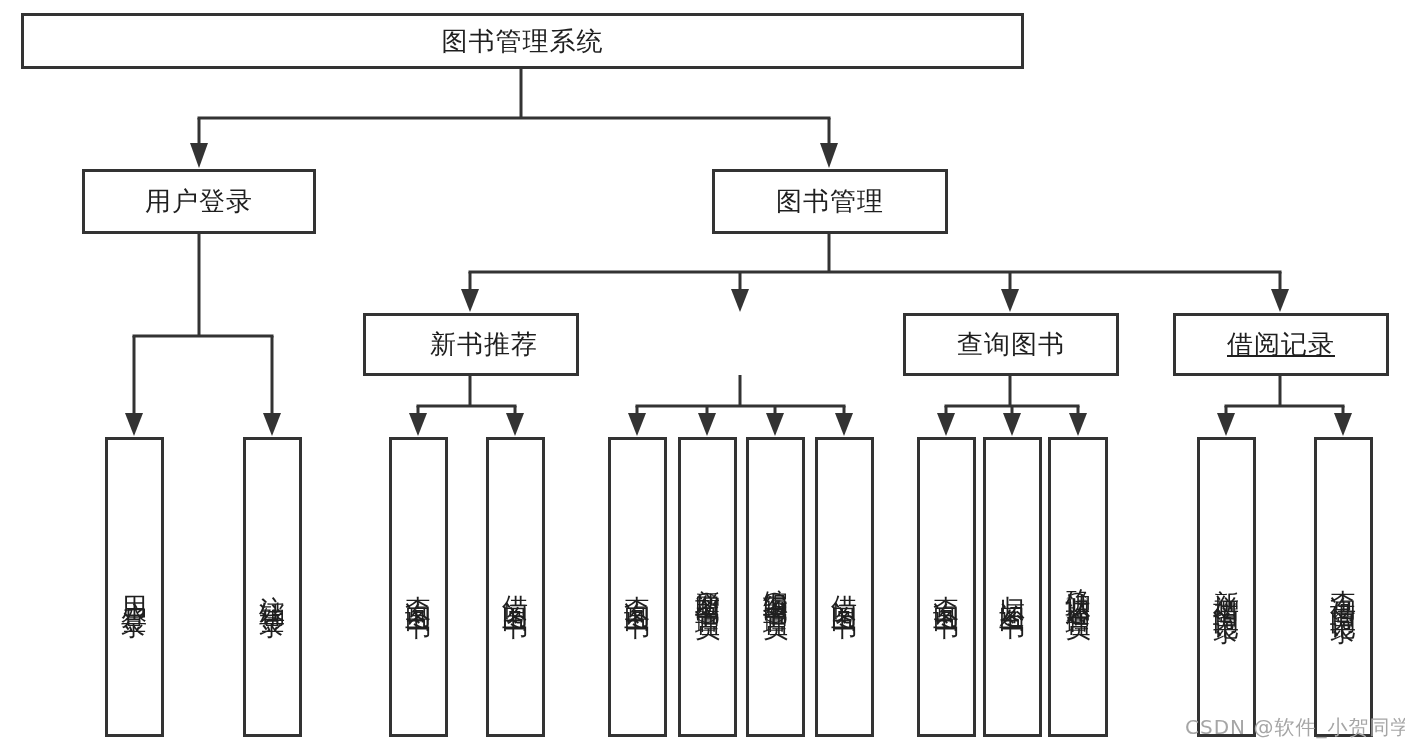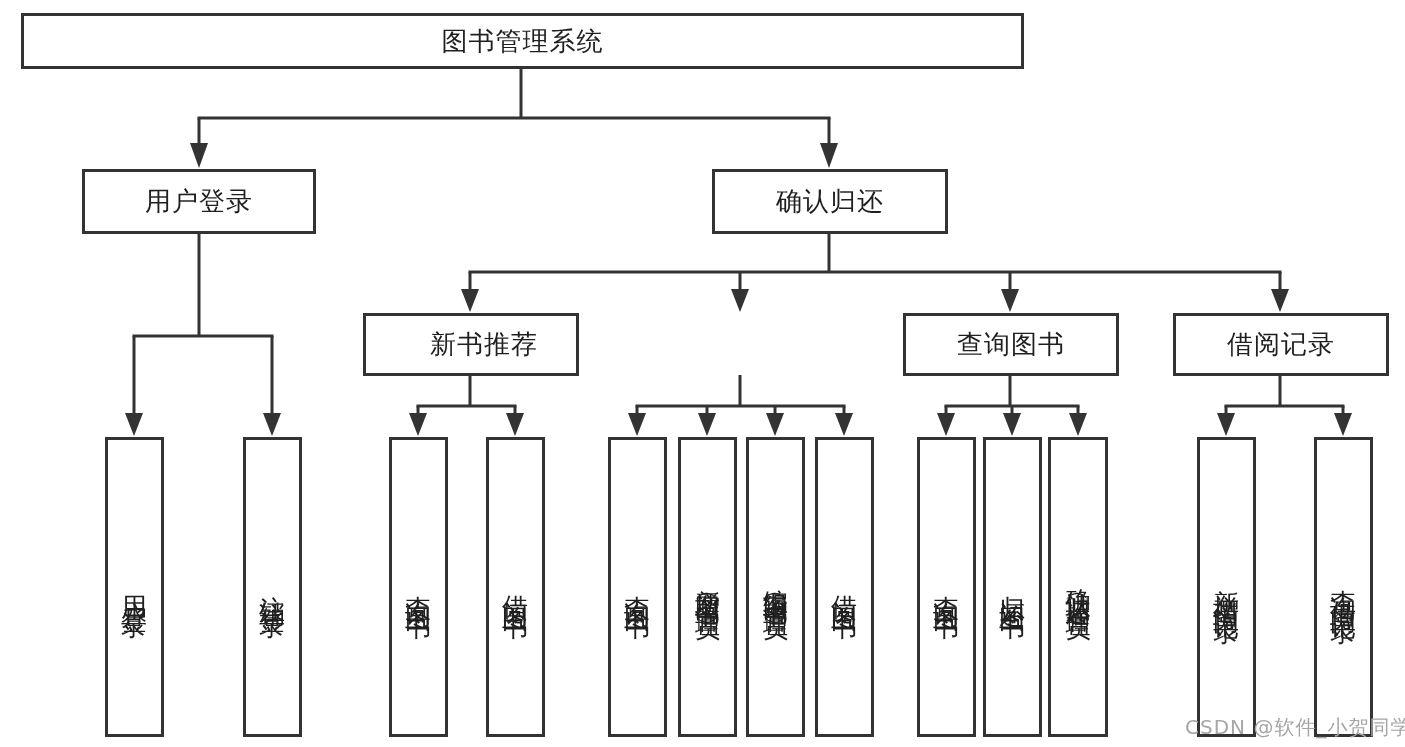--- a/index.html
+++ b/index.html
@@ -145,30 +145,30 @@
   </svg>
 
   <div class="box hbox" style="left:21px; top:13px; width:1003px; height:56px;font-family:Liberation Mono, monospace;">
     <span>图书管理系统</span>
   </div>
 
   <div class="box hbox" style="left:82px; top:169px; width:234px; height:65px;">
     <span>用户登录</span>
   </div>
   <div class="box hbox" style="left:712px; top:169px; width:236px; height:65px;">
-    <span>确认归还</span>
+    <span>图书管理</span>
   </div>
 
   <div class="box hbox" style="left:363px; top:313px; width:216px; height:63px;padding-left:26px;">
     <span>新书推荐</span>
   </div>
   <div class="box hbox" style="left:903px; top:313px; width:216px; height:63px;">
     <span>查询图书</span>
   </div>
-  <div class="box hbox" style="left:1173px; top:313px; width:216px; height:63px;">
+  <div class="box hbox" style="left:1173px; top:313px; width:216px; height:63px;text-decoration:underline;">
     <span>借阅记录</span>
   </div>
 
   <div class="box vbox" style="left:105px; top:437px; width:59px; height:300px;">
     <span class="vlabel">用户登录</span>
   </div>
   <div class="box vbox" style="left:243px; top:437px; width:59px; height:300px;">
     <span class="vlabel">注销登录</span>
   </div>
 

